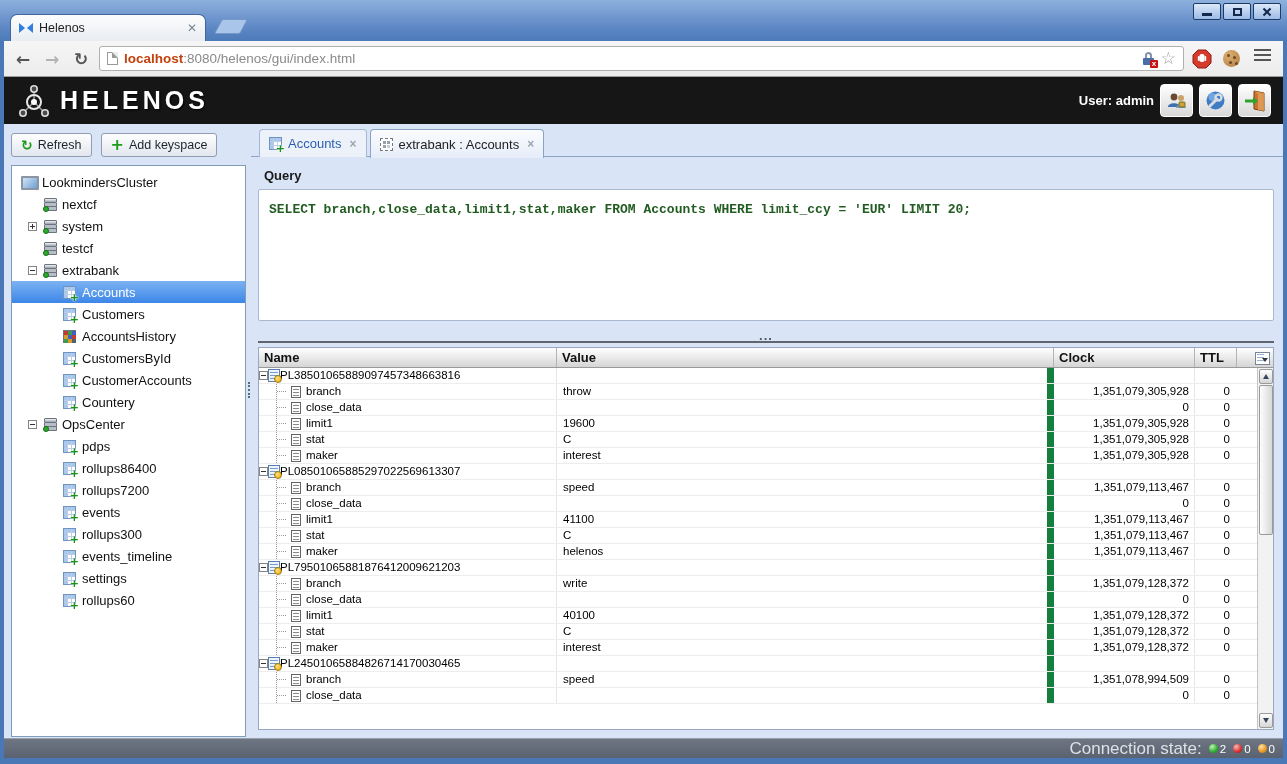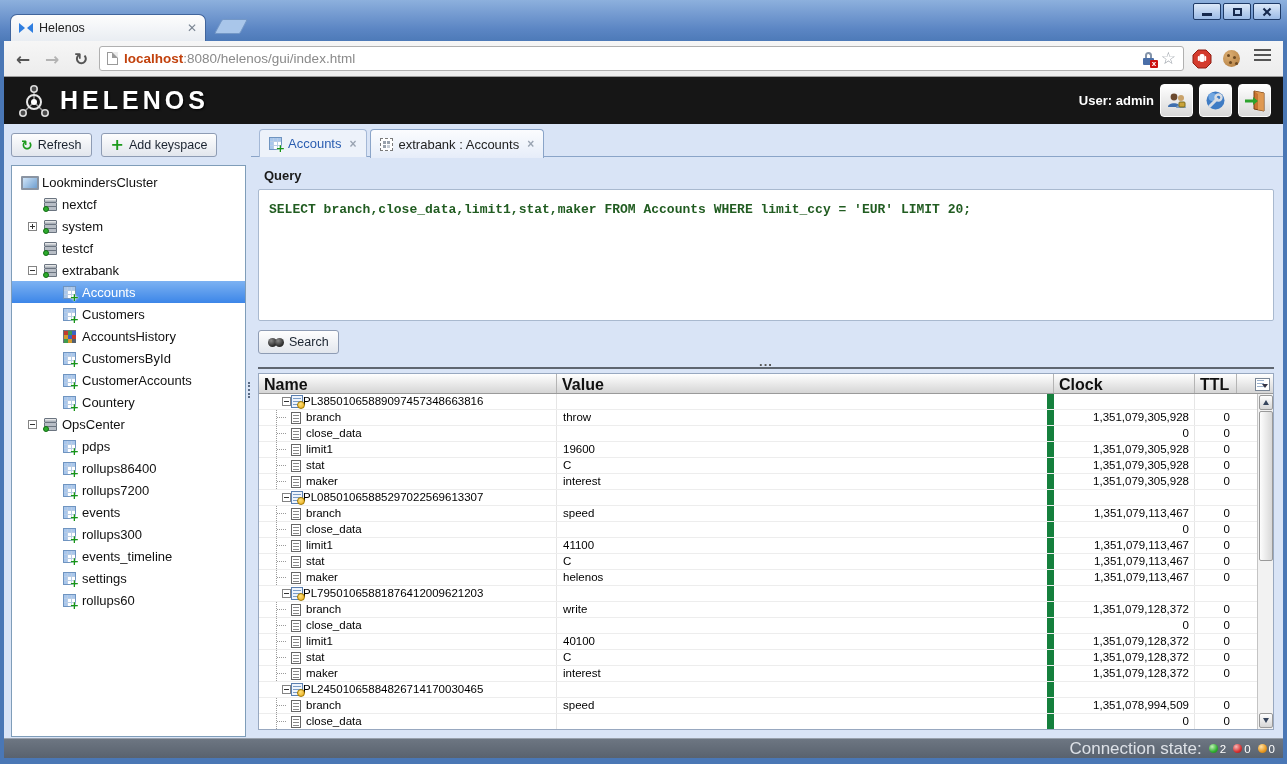--- a/index.html
+++ b/index.html
@@ -104,35 +104,35 @@
   .search-row{margin-bottom:2px}
   .binoc{width:16px;height:11px;position:relative}
   .binoc::before,.binoc::after{content:"";position:absolute;top:1px;width:9px;height:9px;border-radius:50%;background:radial-gradient(circle at 35% 30%,#8a8a8a,#2d2d2d 65%)}
   .binoc::before{left:0}.binoc::after{right:0}
   .hsplit{height:13px;position:relative;border-bottom:2px solid #5f6670}
   .hsplit .dots{position:absolute;left:50%;bottom:0;transform:translateX(-50%);font-size:13px;font-weight:bold;color:#555;line-height:10px;letter-spacing:1px}
 
   
   .table-wrap{flex:1;margin-top:4px;background:#fff;border:1px solid #98a8c0;display:flex;flex-direction:column;min-height:0;position:relative}
   .thead{display:flex;height:20px;flex:none;background:linear-gradient(#ffffff,#d5d5d5);border-bottom:1px solid #9a9a9a}
-  .th{font-size:16px;font-weight:bold;color:#111;padding:2px 0 0 5px;border-right:1px solid #b4b4b4}
+  .th{font-size:13px;font-weight:bold;color:#111;padding:2px 0 0 5px;border-right:1px solid #b4b4b4}
   .th-name{width:298px}.th-value{width:497px}.th-clock{width:141px}.th-ttl{width:42px}
   .th-spacer{flex:1;border-right:none;display:flex;align-items:center;justify-content:flex-end;padding-right:3px}
   .picker-icon{width:15px;height:13px;border:1px solid #7a8696;background:#fff;position:relative}
   .picker-icon::before{content:"";position:absolute;left:1px;top:1px;width:7px;height:9px;background:repeating-linear-gradient(to bottom,#9ab0cc 0 1px,transparent 1px 3px)}
   .picker-icon::after{content:"";position:absolute;right:1px;bottom:2px;border-left:3px solid transparent;border-right:3px solid transparent;border-top:4px solid #334}
   .tbody{flex:1;display:flex;min-height:0}
   .rows{width:998px;overflow:hidden}
   .trow{display:flex;height:16px;line-height:15px;font-size:11.5px;color:#000;border-bottom:1px solid #ededed}
   .td{overflow:hidden;white-space:nowrap}
   .td.name{width:298px;display:flex;align-items:center;border-right:1px solid #e6e6e6}
   .td.val{width:497px;padding-left:6px;border-right:7px solid #15803d}
   .td.clock{width:141px;text-align:right;padding-right:5px;border-right:1px solid #e6e6e6}
   .td.ttl{width:42px;text-align:right;padding-right:7px}
-  .trow.group .td.name{padding-left:23px;}
+  .trow.group .td.name{padding-left:0;}
   .trow .exp{margin-top:0}
   .conn{width:15px;margin-left:17px;align-self:stretch;border-left:1px dotted #9a9a9a;position:relative;flex:none}
   .conn::after{content:"";position:absolute;top:7px;left:0;width:9px;border-top:1px dotted #9a9a9a}
   .icon-rowkey{width:12px;height:13px;background:#eef4fc;border:1px solid #5a7fb0;position:relative;flex:none}
   .icon-rowkey::before{content:"";position:absolute;left:1px;right:1px;top:2px;height:1px;background:#7a9cc6;box-shadow:0 3px 0 #7a9cc6,0 6px 0 #7a9cc6}
   .icon-rowkey::after{content:"";position:absolute;right:-3px;bottom:-2px;width:6px;height:6px;border-radius:50%;background:radial-gradient(circle at 35% 30%,#ffe27a,#e8a818);border:1px solid #a07800}
   .icon-doc{width:10px;height:12px;background:#fff;border:1px solid #666;position:relative;flex:none;margin-right:5px}
   .icon-doc::before{content:"";position:absolute;left:1px;right:1px;top:2px;height:1px;background:#888;box-shadow:0 3px 0 #888,0 6px 0 #888}
   .cell-text{white-space:nowrap}
   .vscroll{width:16px;border-left:1px solid #c4c4c4;background:#f2f2f2;display:flex;flex-direction:column;align-items:center}
@@ -360,26 +360,20 @@
         <div class="tab active">
           <span class="tabicon icon-query"></span>
           <span class="tab-label">extrabank : Accounts</span>
           <span class="tab-close">×</span>
         </div>
       </div>
     <div class="content">
       <div class="query-title">Query</div>
       <div class="query-box">
         <div class="query-text">SELECT branch,close_data,limit1,stat,maker FROM Accounts WHERE limit_ccy = 'EUR' LIMIT 20;</div>
-      </div>
-      <div class="search-row">
-        <button class="btn">
-          <span class="binoc"></span>
-          <span>Search</span>
-        </button>
       </div>
       <div class="hsplit">
         <span class="dots">...</span>
       </div>
 
       <div class="table-wrap">
         <div class="thead">
           <div class="th th-name">Name</div>
           <div class="th th-value">Value</div>
           <div class="th th-clock">Clock</div>

